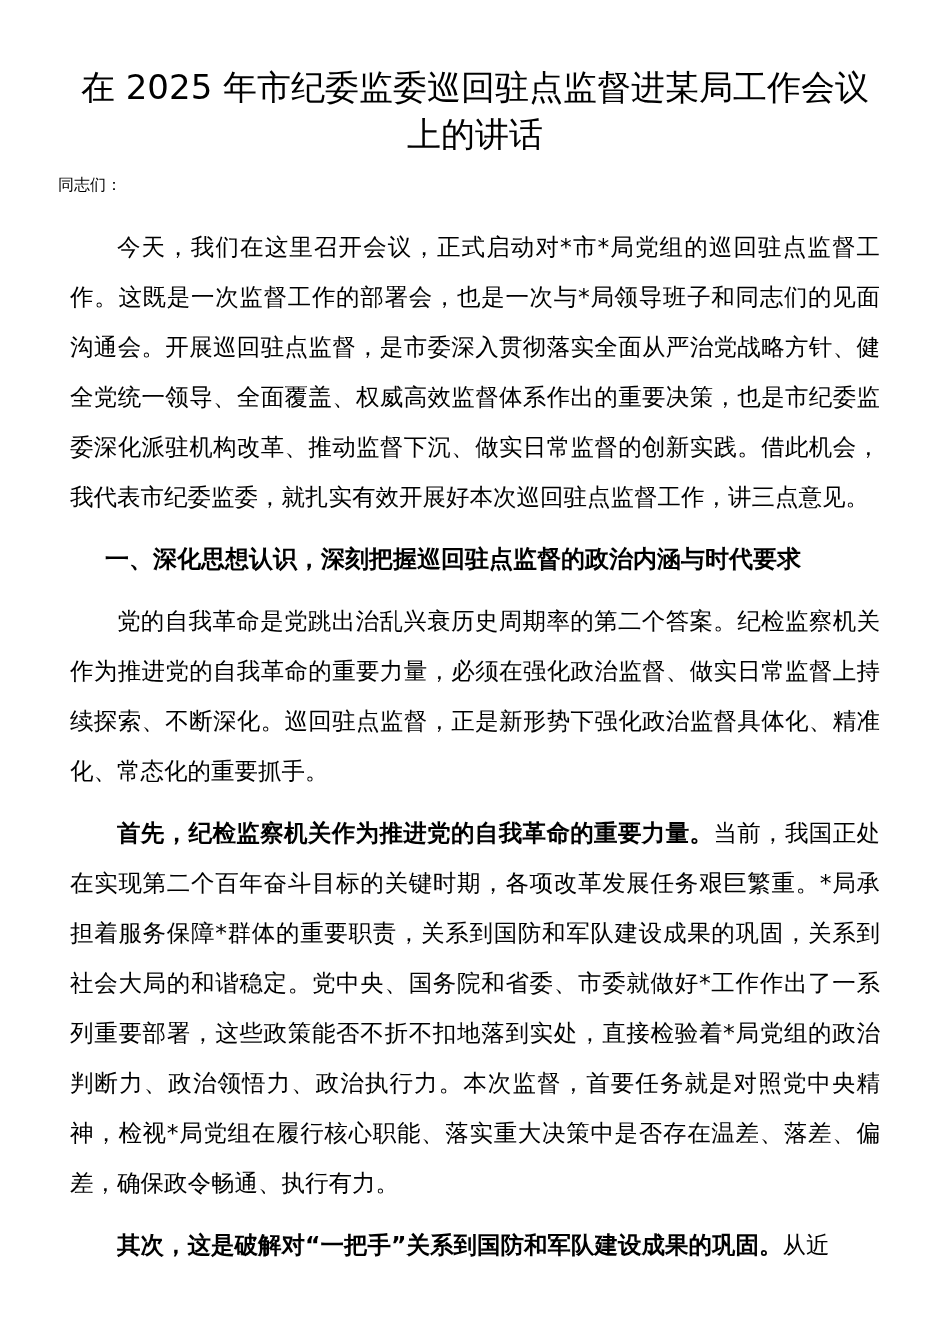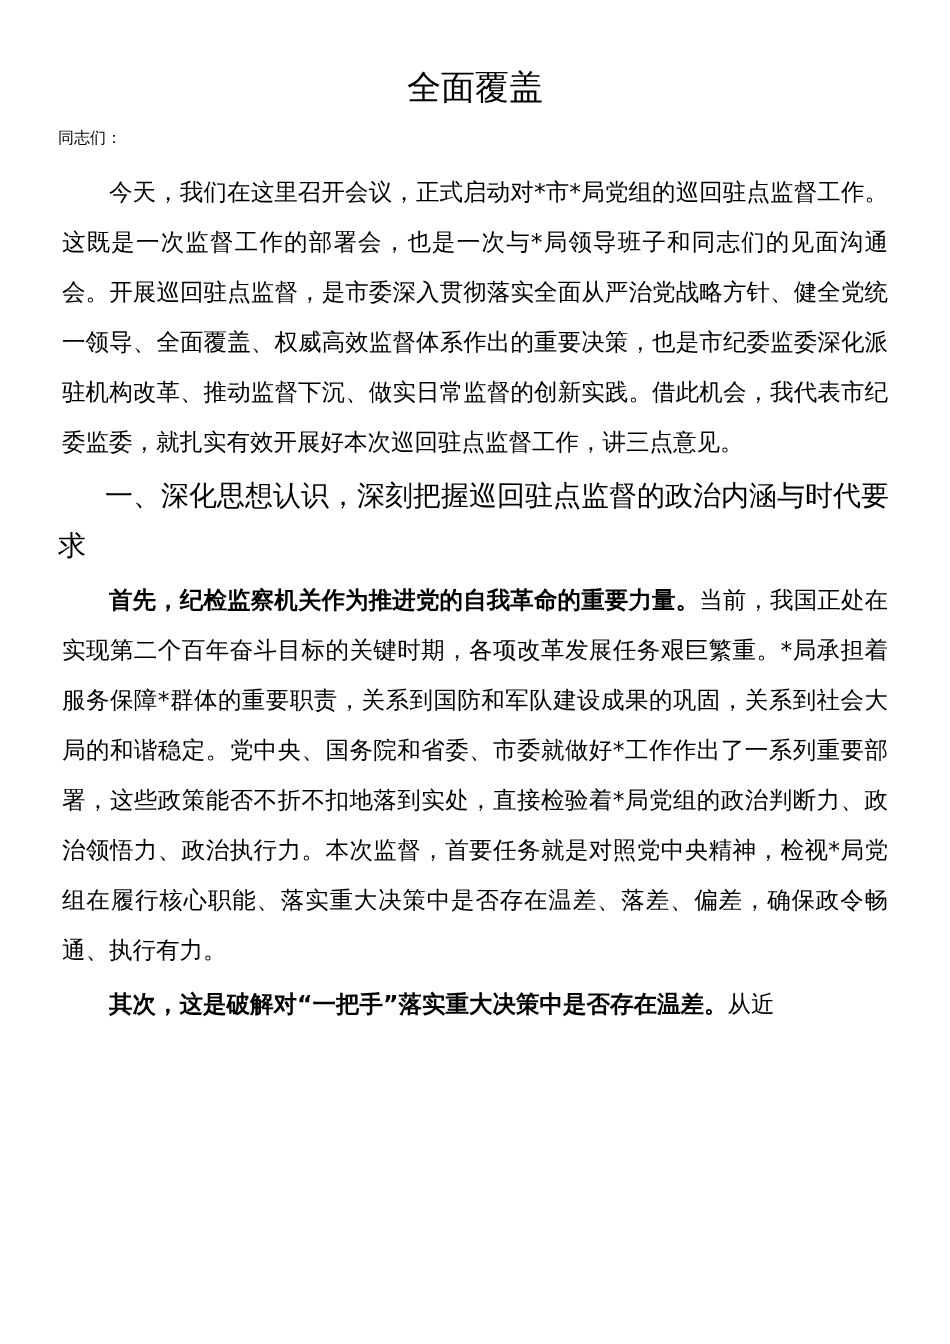--- a/index.html
+++ b/index.html
@@ -31,48 +31,50 @@
     }
     .title span { display: block; }
     .salutation {
       font-size: 16px;
       line-height: 50px;
       margin: 0;
     }
     .para {
       font-size: 23.5px;
       line-height: 50px;
-      margin: 4px;
+      margin: 12px;
       text-indent: 47px;
       text-align: justify;
       text-align-last: left;
       word-break: break-all;
     }
     .para b {
       font-weight: bold;
     }
     .heading {
-      font-size: 28px;
+      font-size: 24px;
       line-height: 50px;
       margin: 0;
       text-indent: 47px;
-      font-weight: normal;
+      font-weight: bold;
     }
   </style>
 </head>
 <body>
 
 <div class="page">
   <h1 class="title">
-    <span>全面覆盖</span>
+    <span>在 2025 年市纪委监委巡回驻点监督进某局工作会议</span>
+    <span>上的讲话</span>
   </h1>
 
   <p class="salutation">同志们：</p>
 
   <p class="para"><b></b><span>今天，我们在这里召开会议，正式启动对*市*局党组的巡回驻点监督工作。这既是一次监督工作的部署会，也是一次与*局领导班子和同志们的见面沟通会。开展巡回驻点监督，是市委深入贯彻落实全面从严治党战略方针、健全党统一领导、全面覆盖、权威高效监督体系作出的重要决策，也是市纪委监委深化派驻机构改革、推动监督下沉、做实日常监督的创新实践。借此机会，我代表市纪委监委，就扎实有效开展好本次巡回驻点监督工作，讲三点意见。</span></p>
 
   <p class="heading">一、深化思想认识，深刻把握巡回驻点监督的政治内涵与时代要求</p>
 
+  <p class="para"><b></b><span>党的自我革命是党跳出治乱兴衰历史周期率的第二个答案。纪检监察机关作为推进党的自我革命的重要力量，必须在强化政治监督、做实日常监督上持续探索、不断深化。巡回驻点监督，正是新形势下强化政治监督具体化、精准化、常态化的重要抓手。</span></p>
 
   <p class="para"><b>首先，纪检监察机关作为推进党的自我革命的重要力量。</b><span>当前，我国正处在实现第二个百年奋斗目标的关键时期，各项改革发展任务艰巨繁重。*局承担着服务保障*群体的重要职责，关系到国防和军队建设成果的巩固，关系到社会大局的和谐稳定。党中央、国务院和省委、市委就做好*工作作出了一系列重要部署，这些政策能否不折不扣地落到实处，直接检验着*局党组的政治判断力、政治领悟力、政治执行力。本次监督，首要任务就是对照党中央精神，检视*局党组在履行核心职能、落实重大决策中是否存在温差、落差、偏差，确保政令畅通、执行有力。</span></p>
 
-  <p class="para"><b>其次，这是破解对“一把手”落实重大决策中是否存在温差。</b><span>从近</span></p>
+  <p class="para"><b>其次，这是破解对“一把手”关系到国防和军队建设成果的巩固。</b><span>从近</span></p>
 </div>
 
 </body></html>

